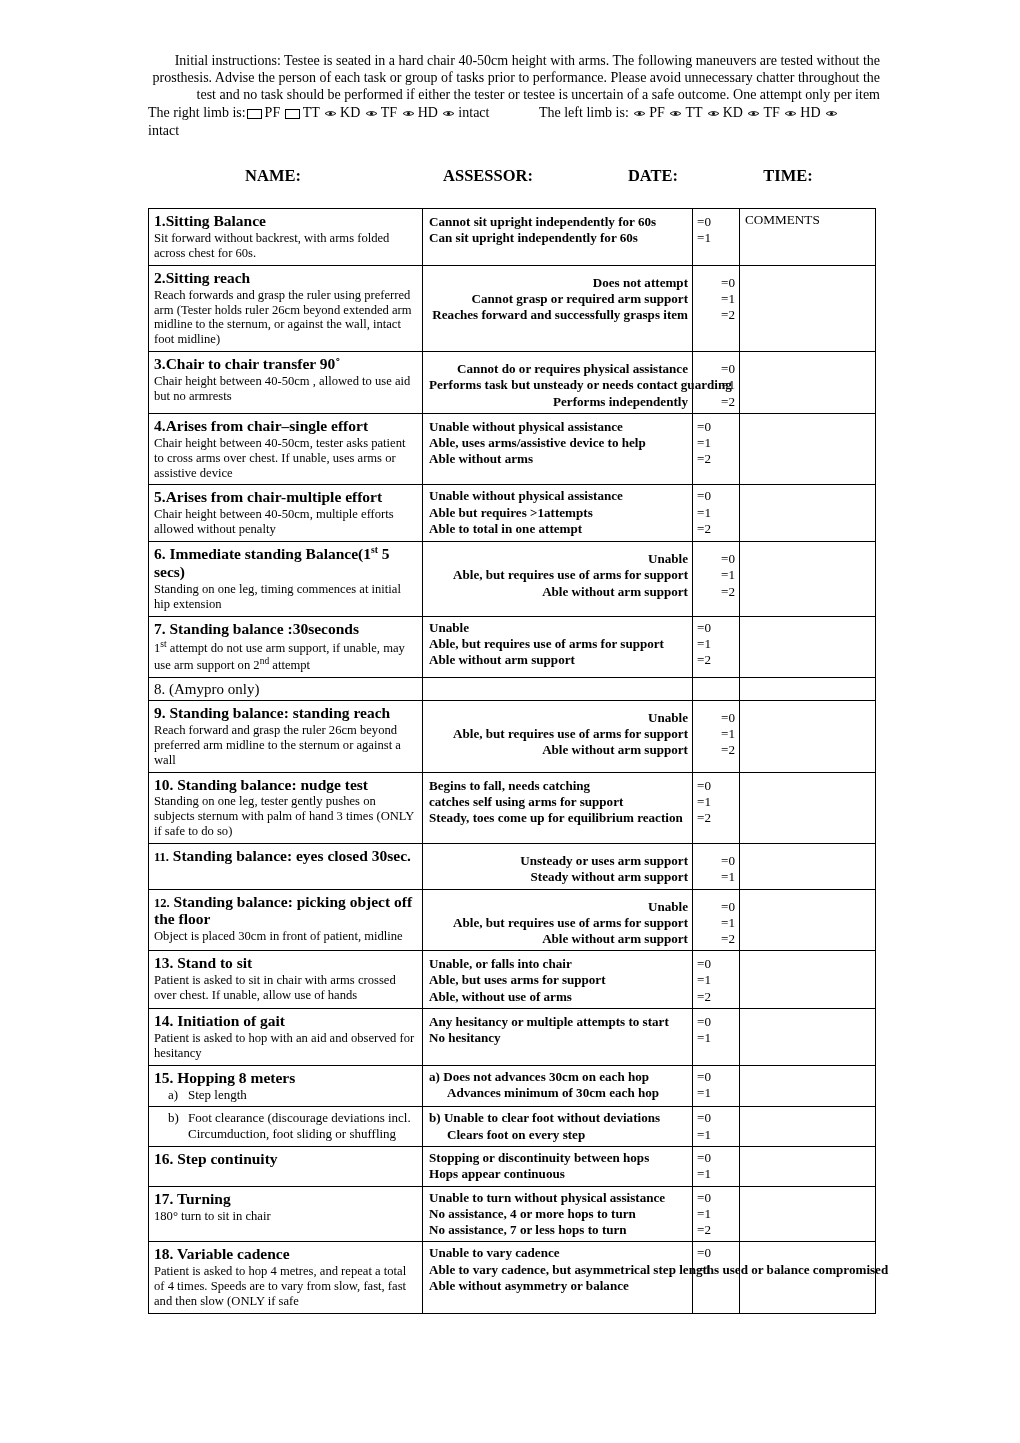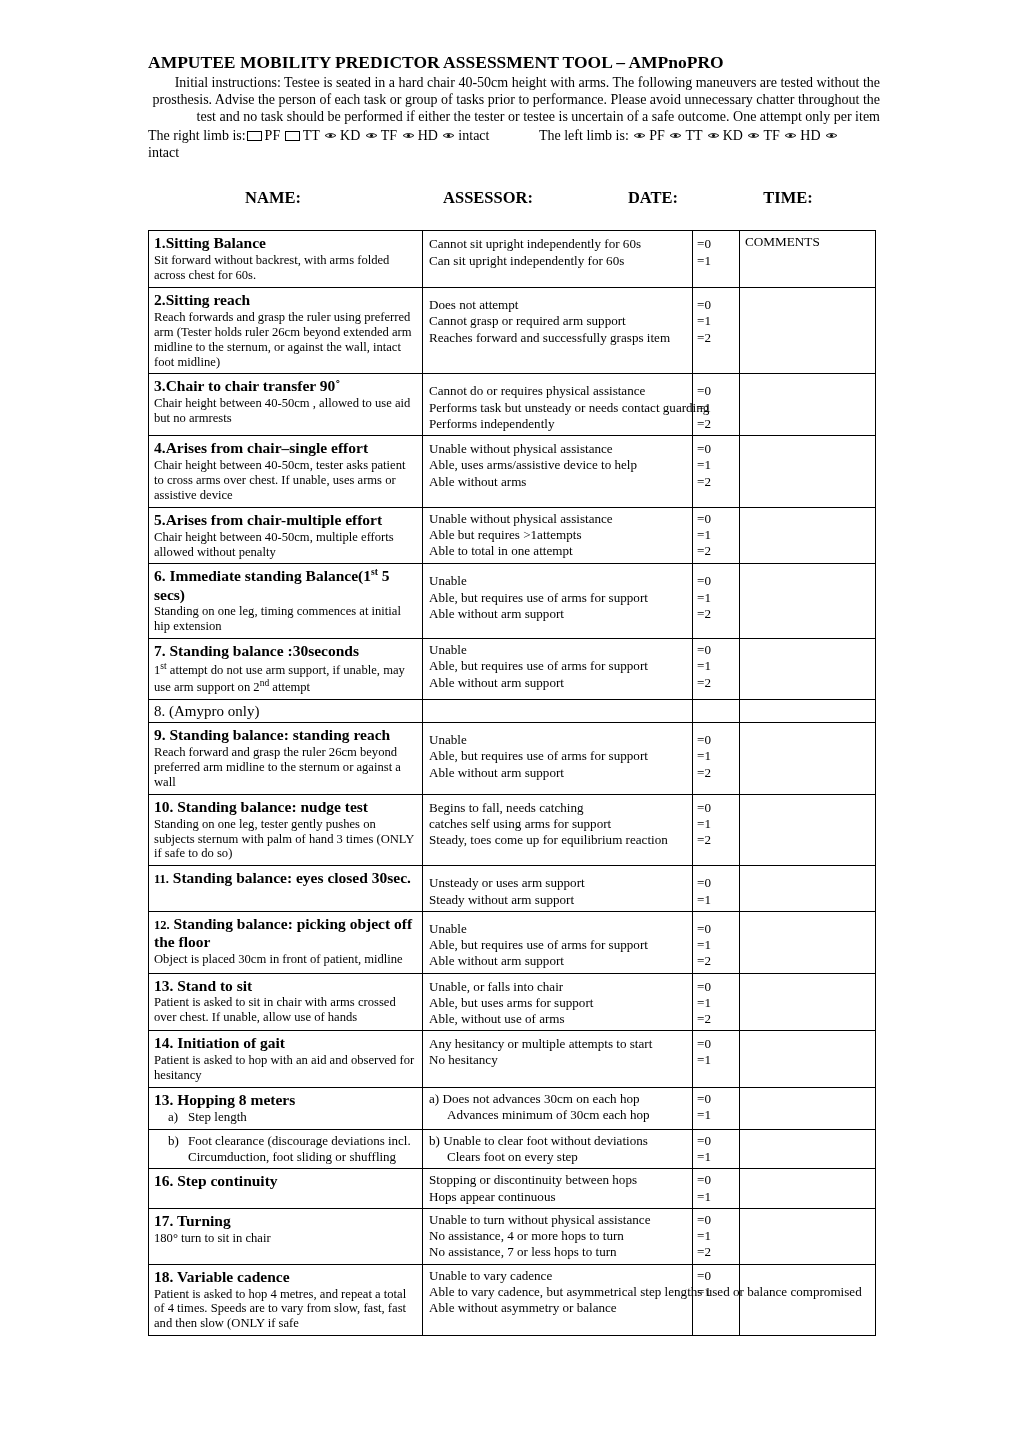--- a/index.html
+++ b/index.html
@@ -103,53 +103,52 @@
   .task-small-only {
     font-size: 15px;
     line-height: 1.2;
     padding: 2px 4px 2px 5px;
   }
   .opt-list {
     padding: 3px 4px 3px 6px;
     font-size: 13.1px;
     line-height: 1.24;
   }
-  .opt-list div { white-space: nowrap; }
+  .opt-list div { white-space: nowrap; font-weight: bold; }
   .score-list {
     padding: 3px 4px 3px 4px;
     font-size: 13.1px;
     line-height: 1.24;
     text-align: left;
   }
   .comments-head {
     padding: 3px 5px;
     font-size: 13.2px;
   }
-  .pad-top-md { padding-top: 9px; }
+  .pad-top-md { padding-top: 9px; text-align: right; }
   .pad-top-sm { padding-top: 5px; }
   sup { font-size: 9.5px; vertical-align: super; }
   .indent-a {
     display: block;
     padding-left: 18px;
     white-space: nowrap;
   }
   .sub-item {
     font-size: 13px;
     line-height: 1.22;
     display: flex;
   }
   .sub-item .lbl { width: 34px; padding-left: 14px; box-sizing: border-box; }
   .sub-item .txt { flex: 1; }
 </style>
 </head>
 <body>
 
 <div class="page">
 
-  <div class="doc-title">AMPUTEE MOBILITY PREDICTOR ASSESSMENT TOOL – AMPnoPRO</div>
 
   <div class="instructions">
     <p>Initial instructions:  Testee is seated in a hard chair 40-50cm height with arms.  The following maneuvers are tested without the prosthesis.  Advise the person of each task or group of tasks prior to performance.  Please avoid unnecessary chatter throughout the test and no task should be performed if either the tester or testee is uncertain of a safe outcome.  One attempt only per item</p>
   </div>
 
   <div class="limb-line">
     <span>The right limb is:</span><span class="box-glyph"></span><span>PF</span>
     <span class="box-glyph"></span><span>TT</span>
     <span class="eye-glyph"><svg width="13" height="9" viewBox="0 0 13 9">
           <path d="M1 4.5 Q6.5 0.5 12 4.5 Q6.5 8.5 1 4.5 Z" fill="none" stroke="#000" stroke-width="0.9"></path>
@@ -523,21 +522,21 @@
           <div>=0</div>
           <div>=1</div>
         </div>
       </td>
       <td></td>
     </tr>
 
     <tr>
       <td>
         <div class="task-cell">
-          <div class="task-title">13.  Hopping 8 meters</div>
+          <div class="task-title">15.  Hopping 8 meters</div>
           <div class="sub-item">
             <span class="lbl">a)</span>
             <span class="txt">Step length</span>
           </div>
         </div>
       </td>
       <td>
         <div class="opt-list">
           <div>a) Does not advances 30cm on each hop</div>
           <div class="indent-a">Advances minimum of 30cm each hop</div>

